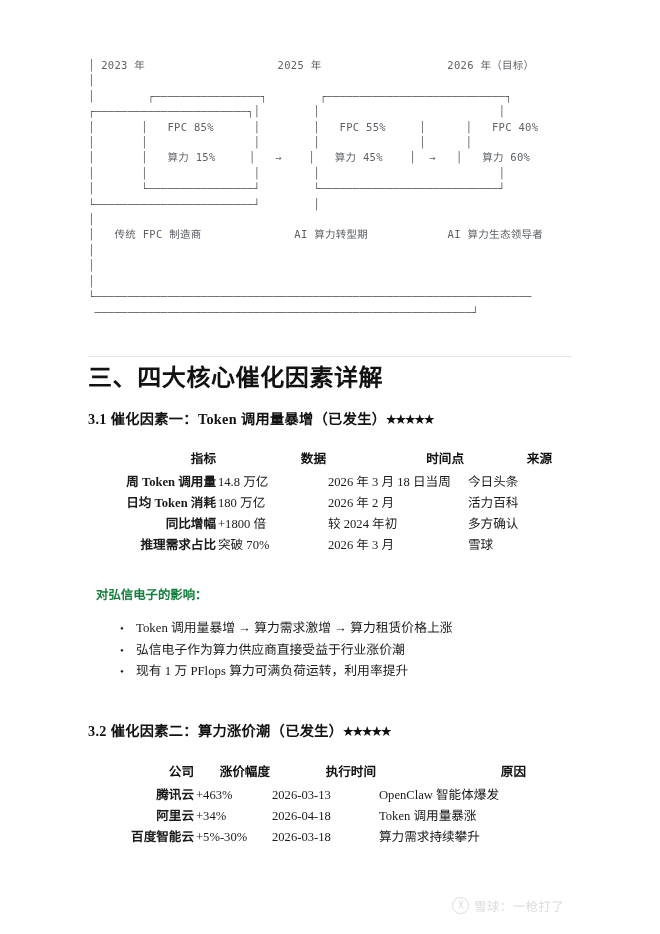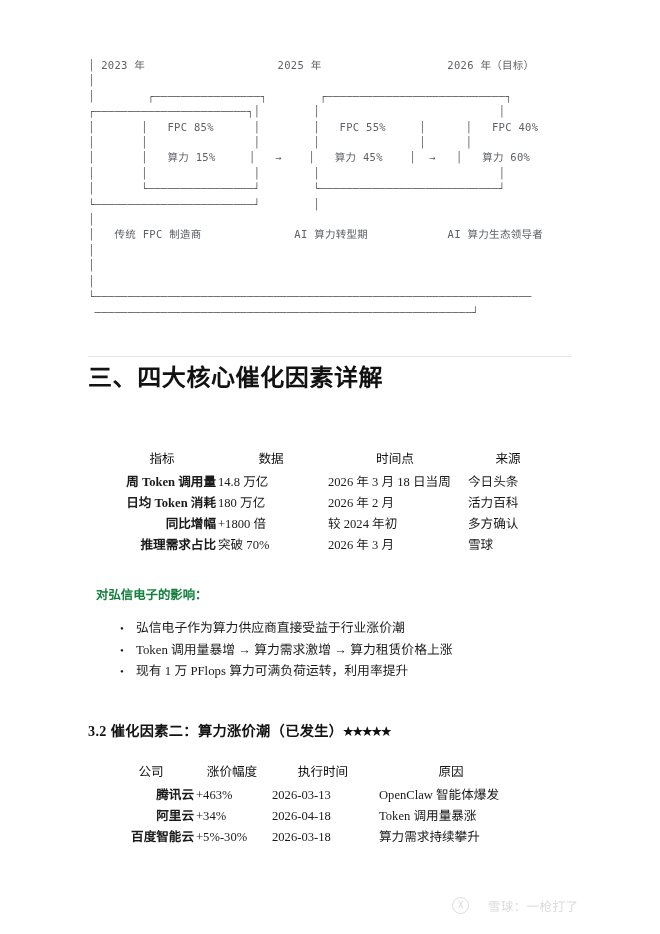--- a/index.html
+++ b/index.html
@@ -91,22 +91,22 @@
   
   table.data-table {
     position: absolute;
     border-collapse: collapse;
     font-family: "Liberation Serif", "DejaVu Serif", serif;
     font-size: 12.6px;
     line-height: 19px;
     color: #1a1a1a;
   }
   table.data-table th {
-    font-weight: 400;
-    text-align: center;
+    font-weight: 700;
+    text-align: right;
     padding: 0 0 3px 0;
     white-space: nowrap;
     color: #111;
   }
   table.data-table td {
     padding: 1px 0;
     white-space: nowrap;
     vertical-align: baseline;
   }
   table.data-table td.c0 {
@@ -171,21 +171,21 @@
     color: #1a1a1a;
   }
 
   
   .watermark {
     position: absolute;
     left: 452px;
     top: 896px;
     display: flex;
     align-items: center;
-    gap: 19px;
+    gap: 5px;
     color: #dcdcdc;
     font-family: "Liberation Sans", "DejaVu Sans", sans-serif;
     font-size: 12.5px;
     letter-spacing: 0.4px;
     user-select: none;
   }
   .watermark .wm-logo {
     width: 15px;
     height: 15px;
     flex: 0 0 15px;
@@ -226,20 +226,23 @@
 │
 │
 │
 └──────────────────────────────────────────────────────────────────
  ─────────────────────────────────────────────────────────┘</pre>
 
   <hr class="rule top-rule">
 
   <h2 class="section-title">三、四大核心催化因素详解</h2>
 
+  <h3 class="sub-title" id="sub-3-1">
+    <span>3.1 催化因素一：Token 调用量暴增（已发生）</span><span class="stars">★★★★★</span>
+  </h3>
 
   <table class="data-table" id="table-token">
     <thead>
       <tr>
         <th class="h0">指标</th>
         <th class="h1">数据</th>
         <th class="h2">时间点</th>
         <th class="h3">来源</th>
       </tr>
     </thead>
@@ -267,22 +270,22 @@
         <td class="c1">突破 70%</td>
         <td class="c2">2026 年 3 月</td>
         <td class="c3">雪球</td>
       </tr>
     </tbody>
   </table>
 
   <p class="impact-label">对弘信电子的影响：</p>
 
   <ul class="impact-list">
+    <li>Token 调用量暴增 → 算力需求激增 → 算力租赁价格上涨</li>
     <li>弘信电子作为算力供应商直接受益于行业涨价潮</li>
-    <li>Token 调用量暴增 → 算力需求激增 → 算力租赁价格上涨</li>
     <li>现有 1 万 PFlops 算力可满负荷运转，利用率提升</li>
   </ul>
 
   <h3 class="sub-title" id="sub-3-2">
     <span>3.2 催化因素二：算力涨价潮（已发生）</span><span class="stars">★★★★★</span>
   </h3>
 
   <table class="data-table" id="table-price">
     <thead>
       <tr>

